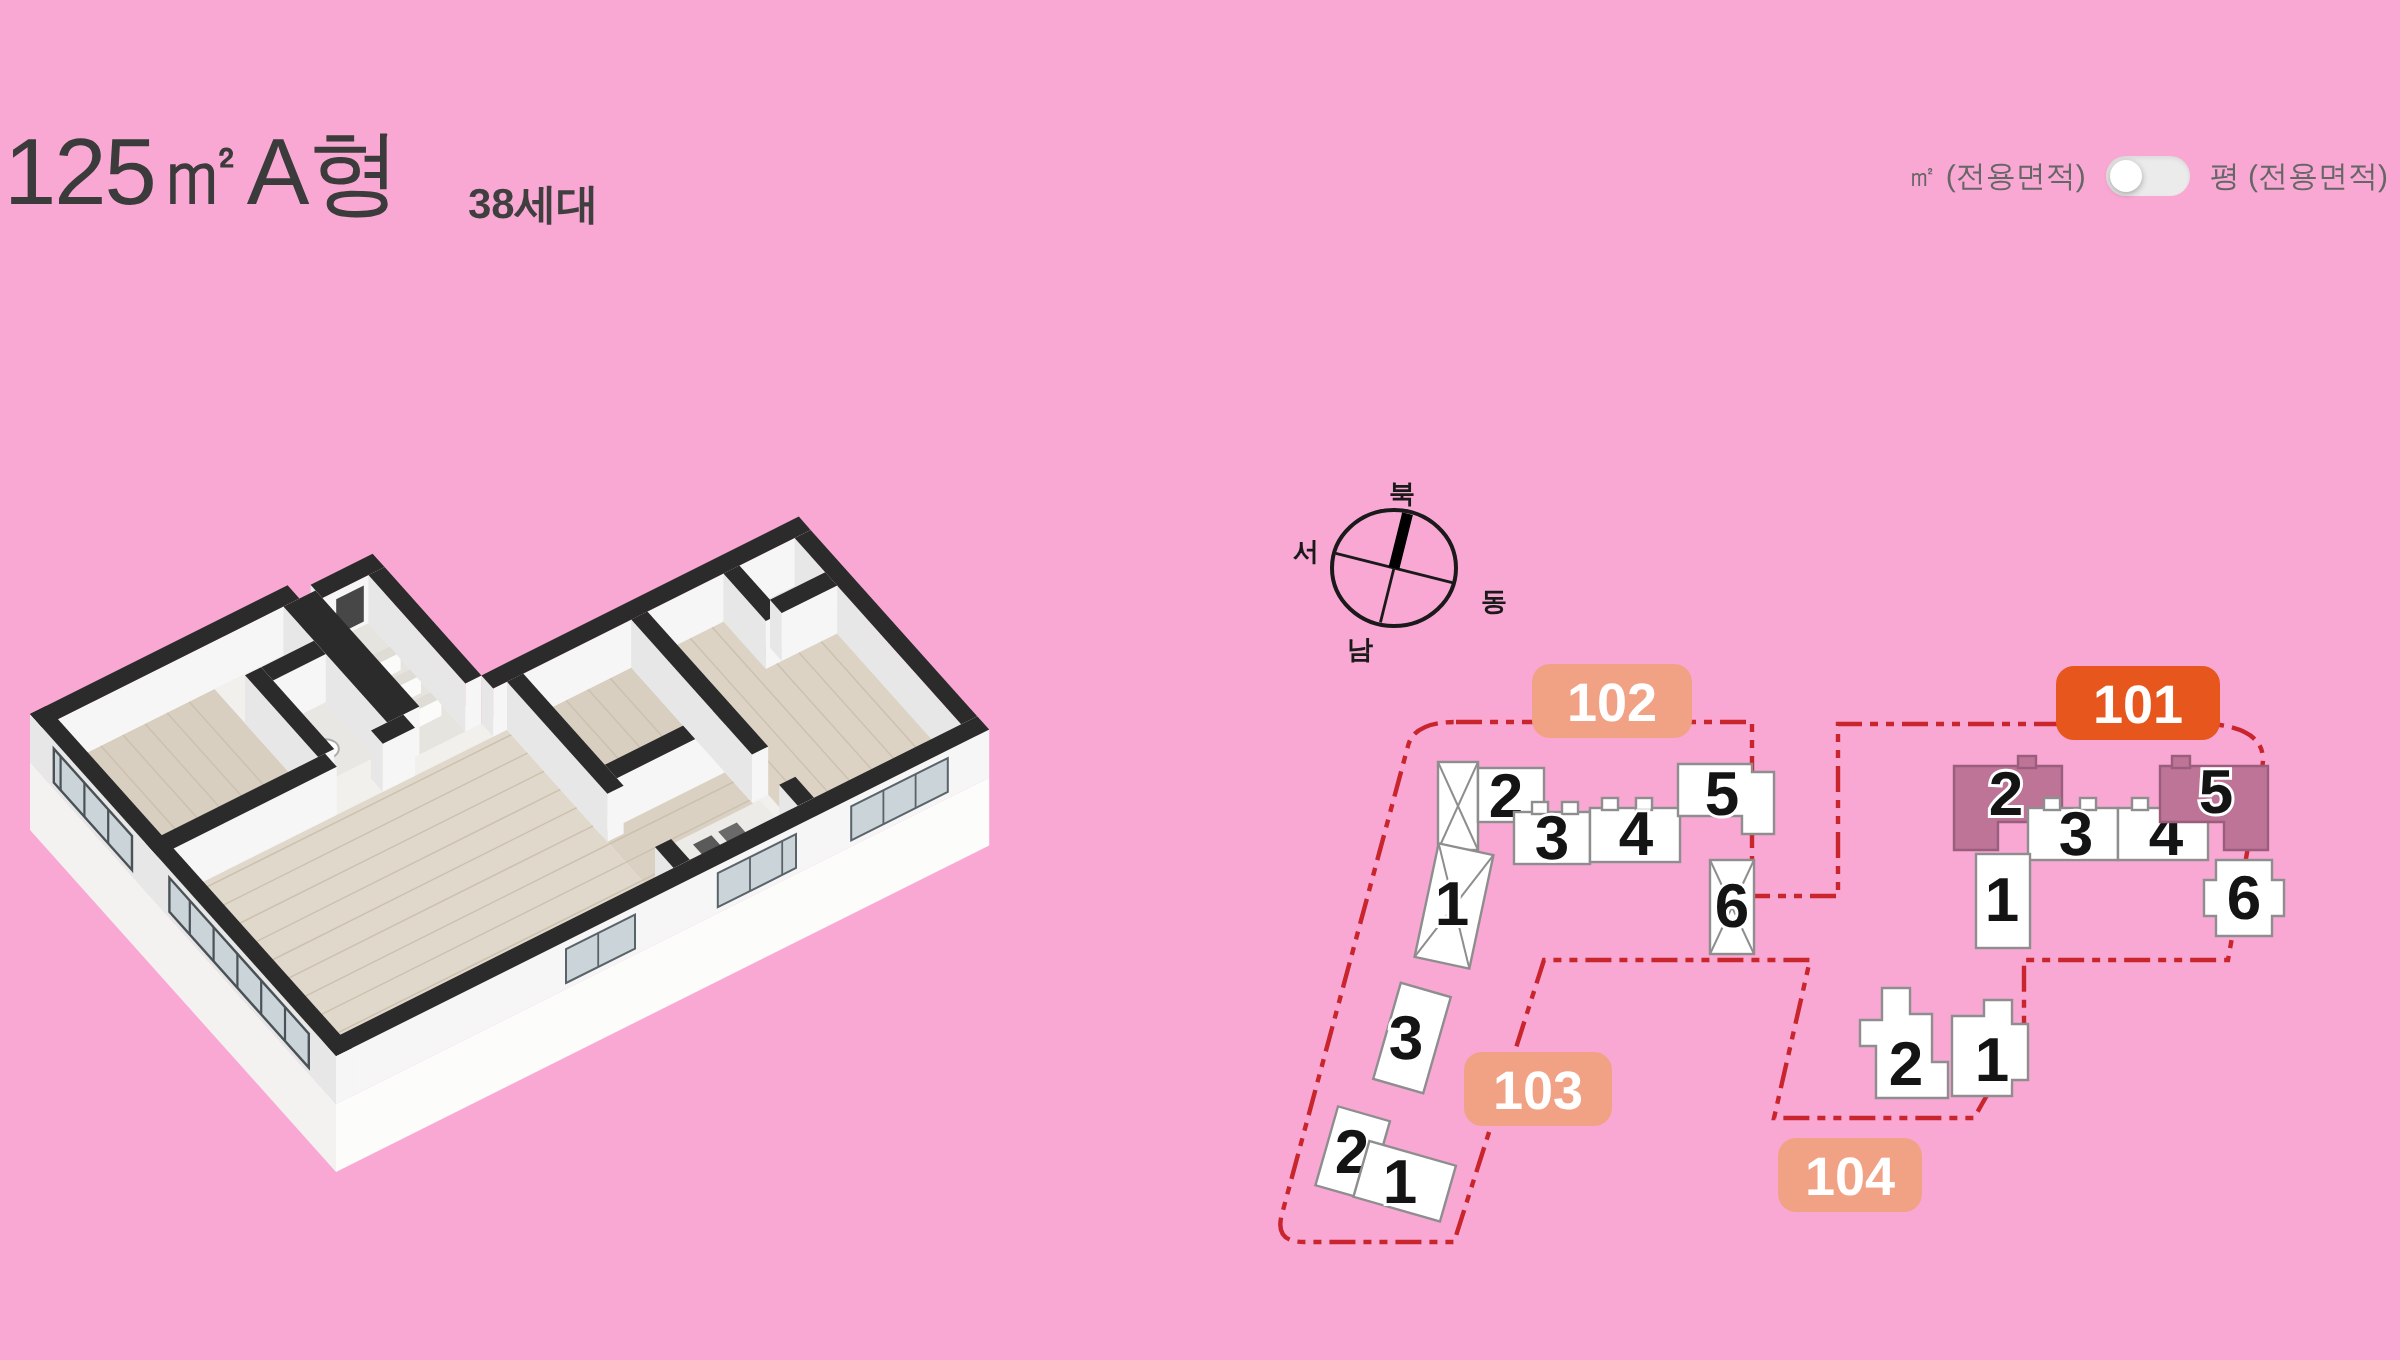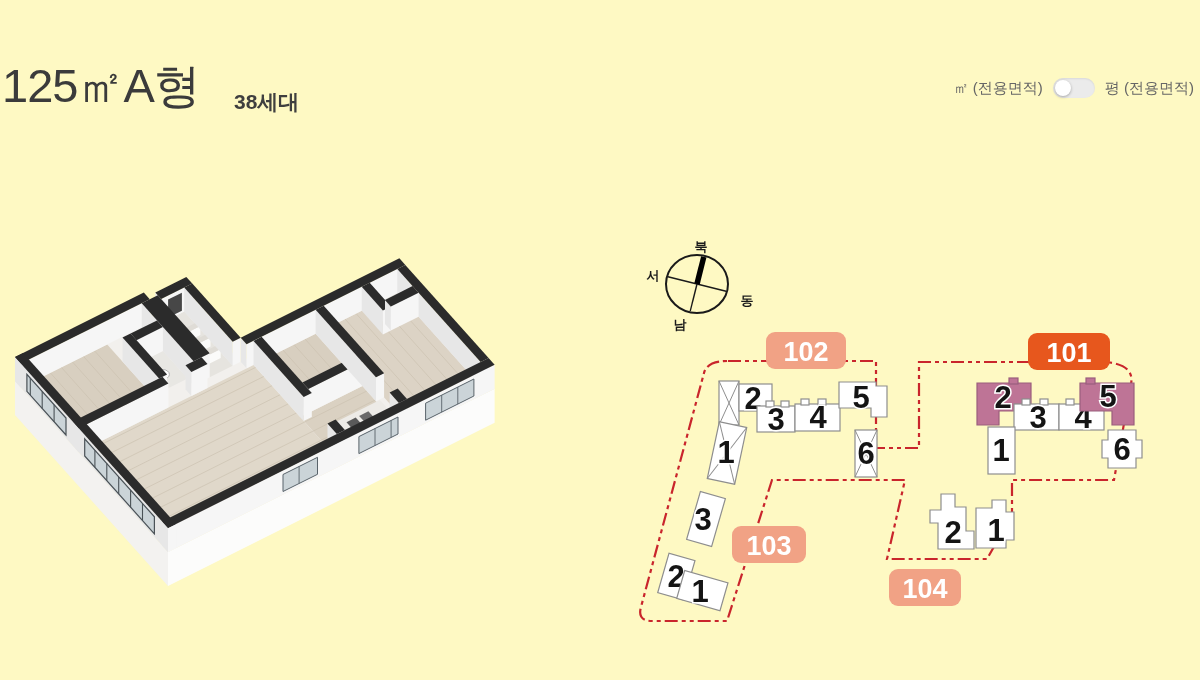--- a/index.html
+++ b/index.html
@@ -1,16 +1,16 @@
 <!DOCTYPE html>
 <html><head>
 <meta charset="utf-8">
 <style>
   html,body{margin:0;padding:0;background:#fff;}
-  .page{position:relative;width:1200px;height:680px;background:#fef9c3;overflow:hidden;
+  .page{position:relative;width:1200px;height:680px;background:#f9a8d4;overflow:hidden;
         font-family:"Liberation Sans",sans-serif;}
   
   .hdr-title{position:absolute;left:2px;top:60px;margin:0;font-size:47px;font-weight:500;
              color:#3b3b3b;letter-spacing:-1px;line-height:1.1;}
   .hdr-sub{position:absolute;left:234px;top:88px;font-size:21px;color:#3f3f3f;font-weight:bold;}
   .toggle-area{position:absolute;right:6px;top:78px;display:flex;align-items:center;gap:10px;
                font-size:15px;color:#666;}
   .switch{position:relative;width:42px;height:20px;border-radius:10px;background:#ebebeb;
           border:none;padding:0;cursor:pointer;box-shadow:inset 0 1px 2px rgba(0,0,0,.08);}
   .knob{position:absolute;left:2px;top:2px;width:16px;height:16px;border-radius:50%;

